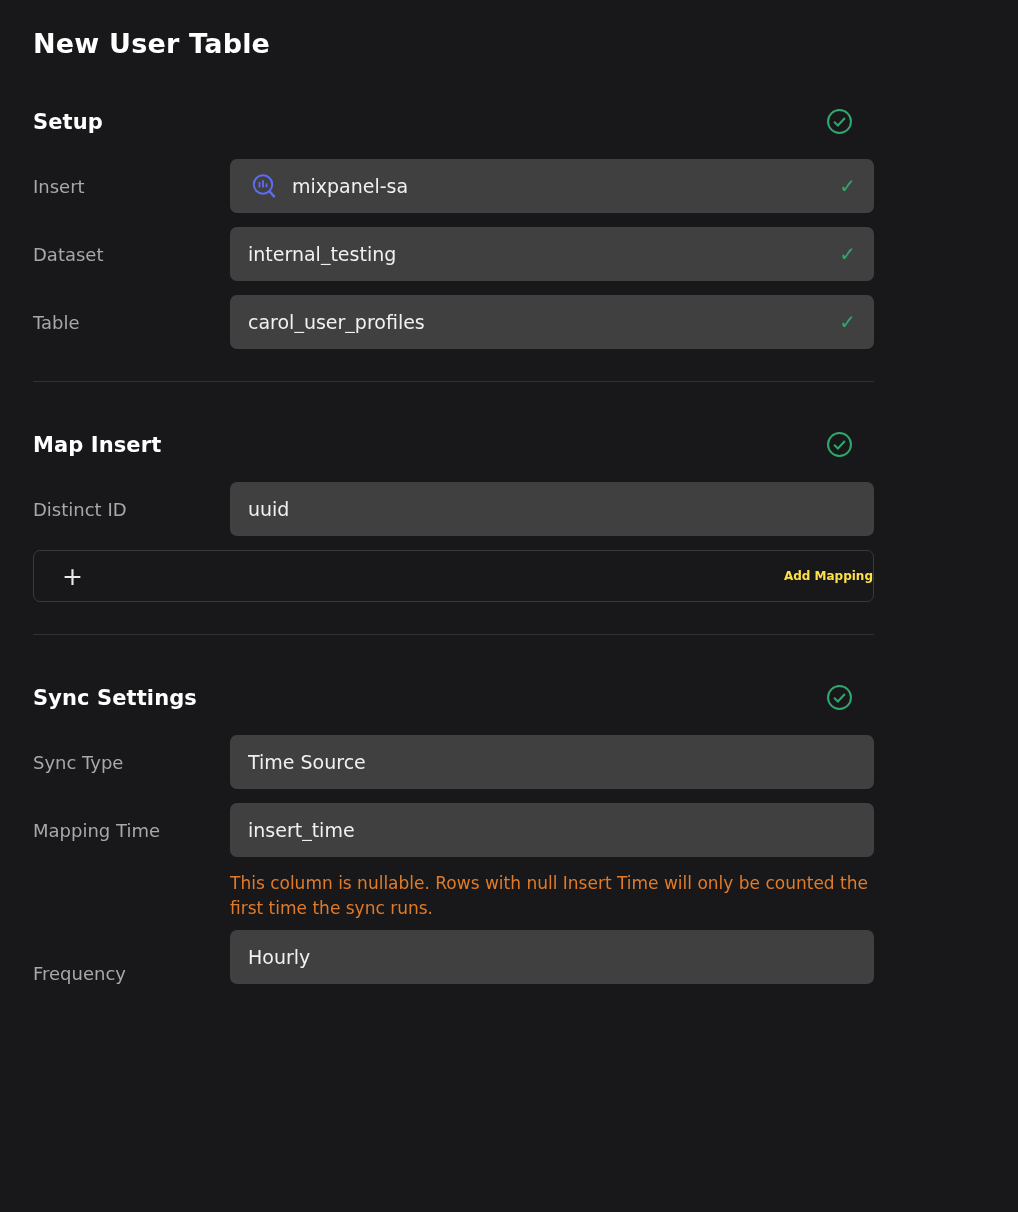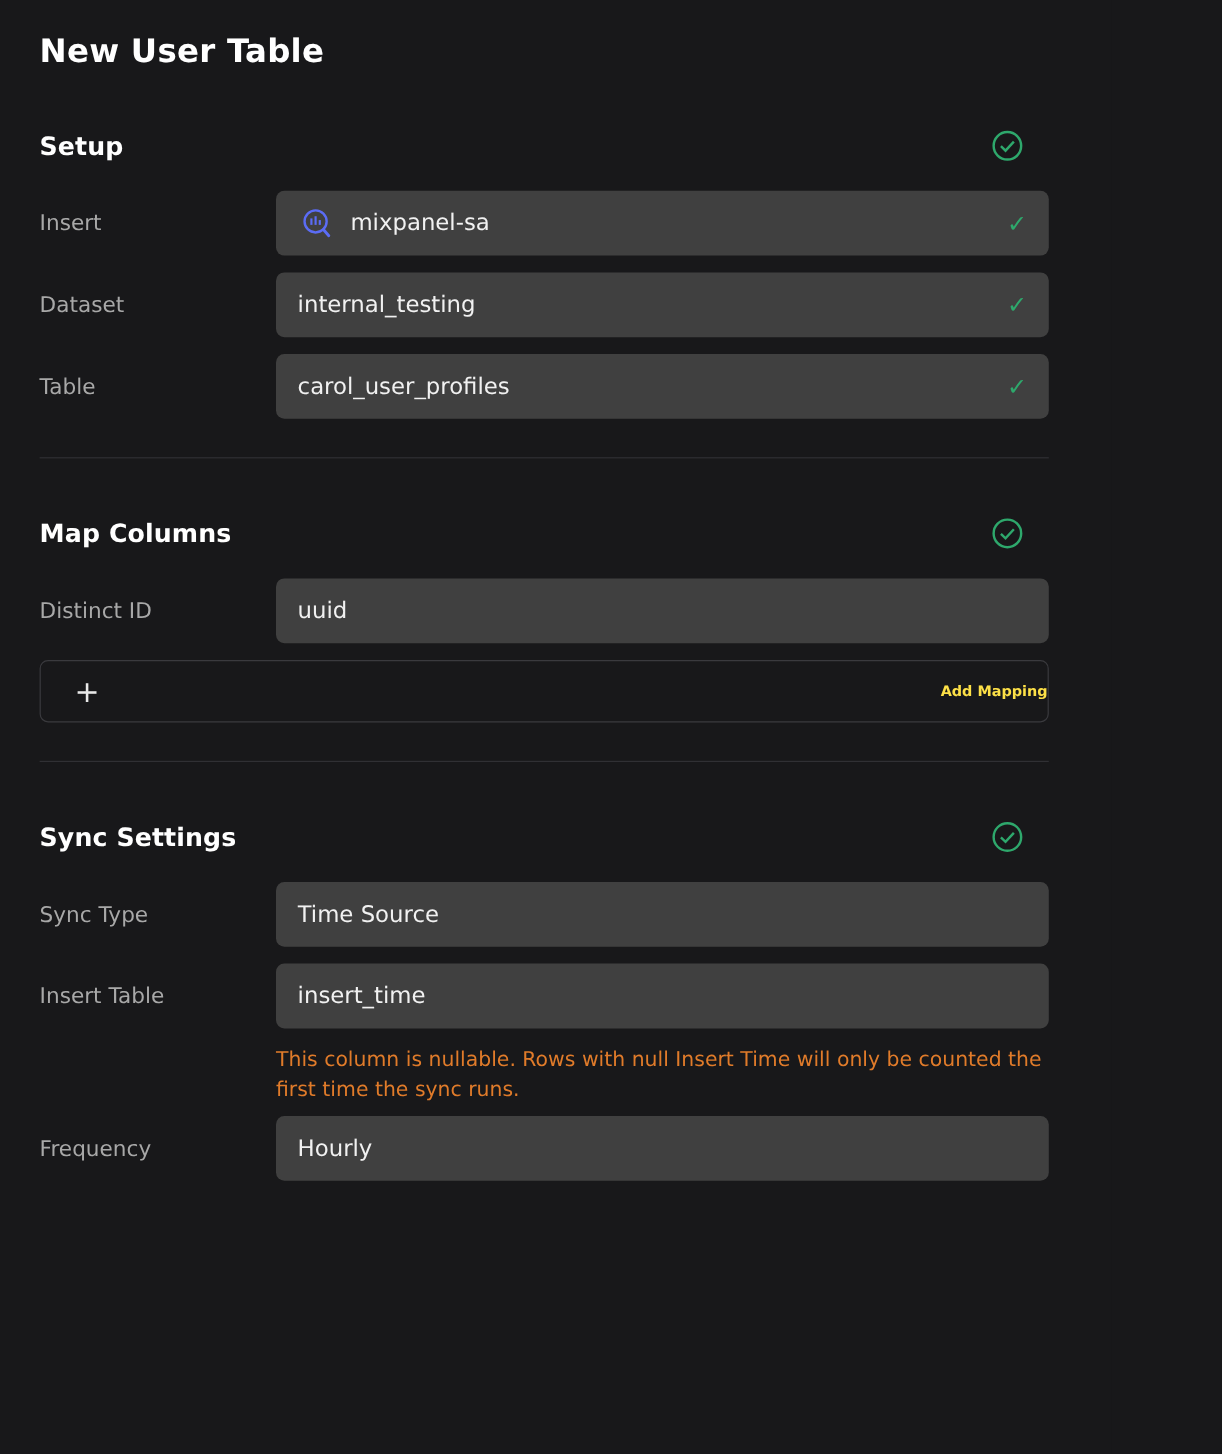--- a/index.html
+++ b/index.html
@@ -190,21 +190,21 @@
       <div class="field-control">
         <span class="field-value">carol_user_profiles</span>
         <span class="tick">✓</span>
       </div>
     </div>
   </div>
 
   <div class="divider"></div>
 
   <div class="section-head">
-    <div class="section-title">Map Columns</div>
+    <div class="section-title">Map Insert</div>
     <span class="check-circle">
       <svg viewBox="0 0 24 24" width="27" height="27" fill="none" stroke="#2ea86c" stroke-width="1.8">
         <circle cx="12" cy="12" r="10.2"></circle>
         <polyline points="7.2,12.3 10.6,15.6 16.8,8.9"></polyline>
       </svg>
     </span>
   </div>
 
   <div class="rows">
     <div class="field-row">
@@ -233,29 +233,29 @@
 
   <div class="rows">
     <div class="field-row">
       <div class="field-label">Sync Type</div>
       <div class="field-control">
         <span class="field-value">Time Source</span>
       </div>
     </div>
 
     <div class="field-row">
-      <div class="field-label">Insert Table</div>
+      <div class="field-label">Mapping Time</div>
       <div class="field-control">
         <span class="field-value">insert_time</span>
       </div>
     </div>
 
     <div class="warning-text">This column is nullable. Rows with null Insert Time will only be counted the first time the sync runs.</div>
 
-    <div class="field-row" style="margin-top:10px;">
+    <div class="field-row" style="margin-top:10px;align-items:flex-end;">
       <div class="field-label">Frequency</div>
       <div class="field-control">
         <span class="field-value">Hourly</span>
       </div>
     </div>
   </div>
 
 </div>
 
 </body></html>

